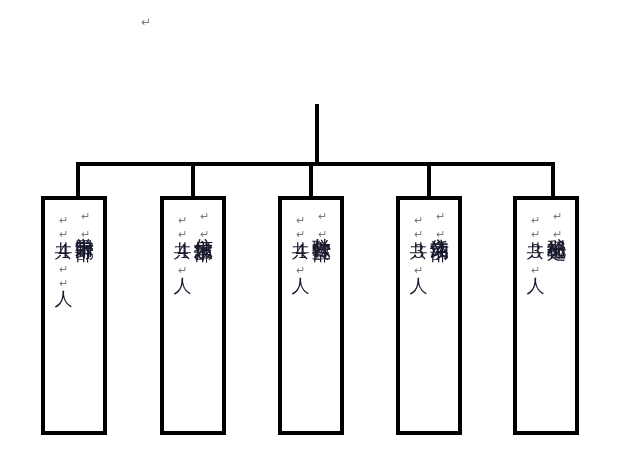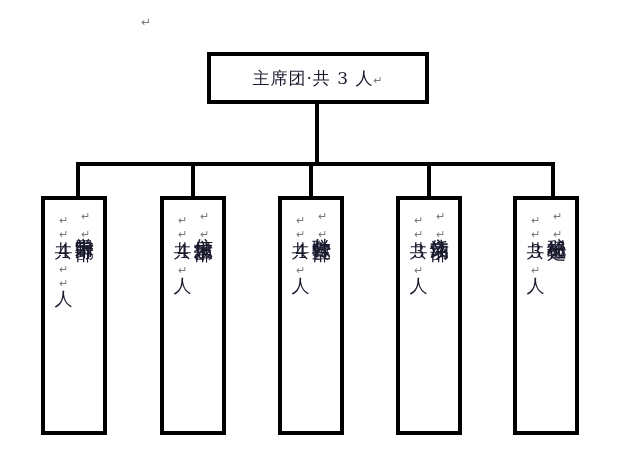--- a/index.html
+++ b/index.html
@@ -115,25 +115,20 @@
   <div class="conn" style="left:315px; top:104px; width:4px; height:62px;"></div>
 
   <div class="conn" style="left:76px; top:162px; width:479px; height:4px;"></div>
 
   <div class="conn" style="left:76px; top:162px; width:4px; height:36px;"></div>
   <div class="conn" style="left:191px; top:162px; width:4px; height:36px;"></div>
   <div class="conn" style="left:309px; top:162px; width:4px; height:36px;"></div>
   <div class="conn" style="left:427px; top:162px; width:4px; height:36px;"></div>
   <div class="conn" style="left:551px; top:162px; width:4px; height:36px;"></div>
 
-  <div class="node-box root-box" style="left:207px; top:52px; width:222px; height:52px;">
-    <div class="root-label">
-      <span>主席团·共 3 人</span><span class="pilcrow-inline">↵</span>
-    </div>
-  </div>
 
   <div class="node-box child-box" style="left:41px; top:196px; width:66px; height:239px;">
     <div class="vcol-wrap">
       <div class="vcol">
         <span class="pilcrow">↵</span><span>学术田野部</span><span class="pilcrow">↵</span>
       </div>
       <div class="vcol secondary">
         <span class="pilcrow">↵</span><span>共</span><span class="pilcrow">↵</span><span>4</span><span class="pilcrow">↵</span><span>人</span><span class="pilcrow">↵</span>
       </div>
     </div>

